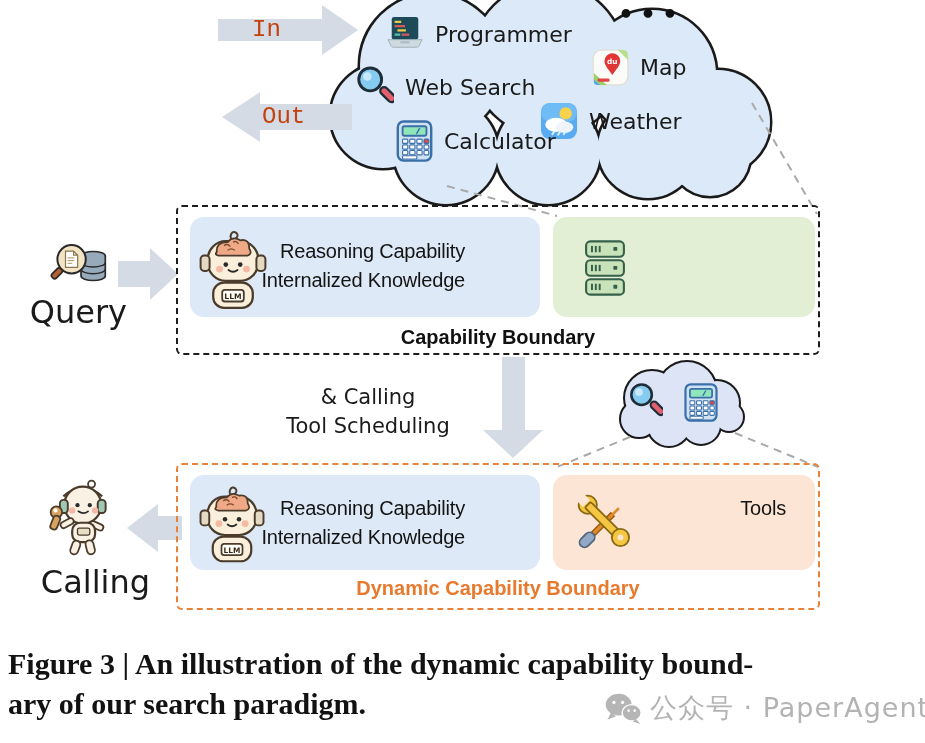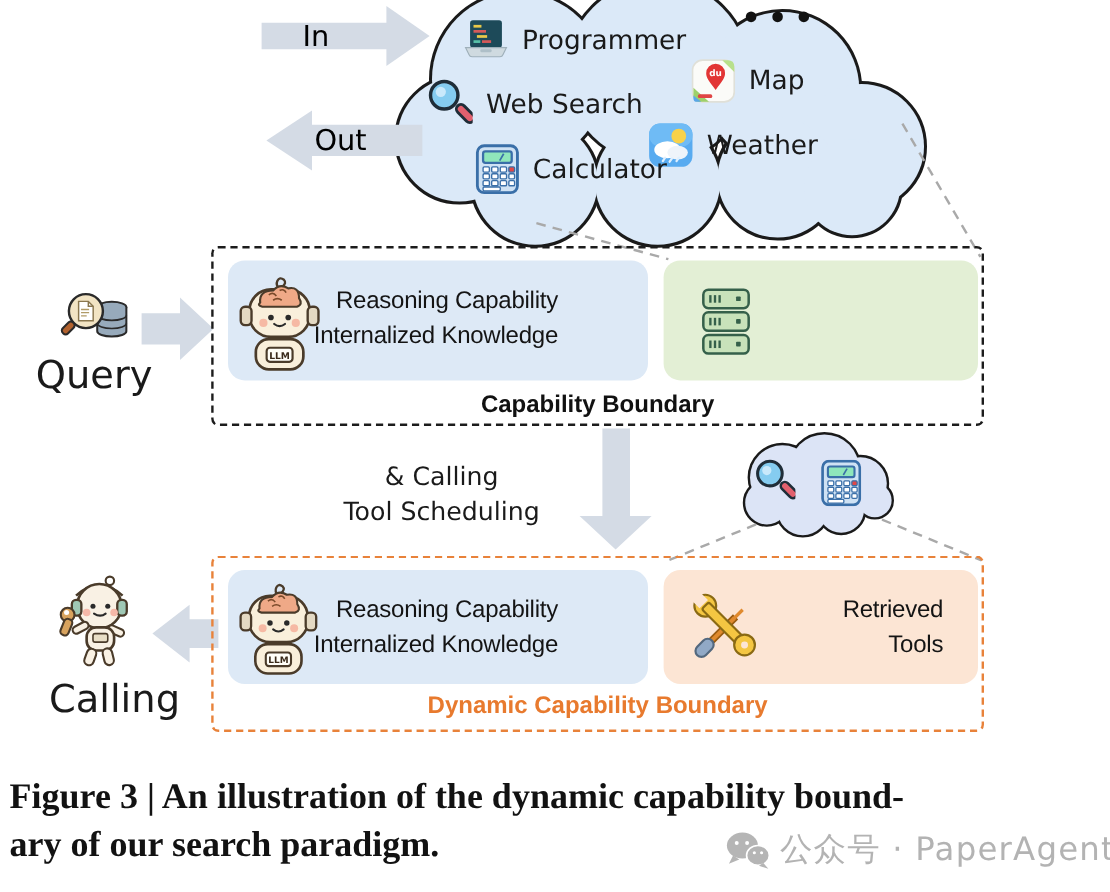--- a/index.html
+++ b/index.html
@@ -3,21 +3,21 @@
 <meta charset="utf-8">
 <style>
   html,body{margin:0;padding:0;background:#fff;}
   #fig{position:relative;width:925px;height:743px;background:#ffffff;overflow:hidden;
        font-family:"DejaVu Sans",sans-serif;color:#1a1a1a;}
   .abs{position:absolute;}
   svg{display:block;}
   
   .lbl{font-size:22px;color:#1a1a1a;white-space:nowrap;}
   .toolrow{display:flex;align-items:center;gap:11px;}
-  .arrowlbl{font-size:24px;color:#000000;}
+  .arrowlbl{font-size:24px;color:#c2410c;font-family:Liberation Mono, monospace;}
   
   .boundary{border:2.5px dashed #1c1c1c;border-radius:6px;box-sizing:border-box;}
   .boundary.orange{border-color:#e8823a;}
   .innerbox{border-radius:14px;box-sizing:border-box;}
   .box-blue{background:#dde9f6;}
   .box-green{background:#e3efd5;}
   .box-orange{background:#fce5d4;}
   .boxtext{font-family:"Liberation Sans","DejaVu Sans",sans-serif;font-size:20px;
            letter-spacing:-0.2px;line-height:29px;text-align:right;color:#141414;}
   .btitle{font-family:"Liberation Sans","DejaVu Sans",sans-serif;font-weight:bold;
@@ -235,21 +235,21 @@
     <span class="lbl">Programmer</span>
   </div>
 
   <div class="abs toolrow" style="left:354px;top:64px;">
     <svg width="40" height="46">
         <use href="#i-magnifier"></use>
       </svg>
     <span class="lbl">Web Search</span>
   </div>
 
-  <div class="abs toolrow" style="left:576px;top:49px;align-items:center;">
+  <div class="abs toolrow" style="left:592px;top:49px;align-items:center;">
     <svg width="37" height="37" viewBox="0 0 40 40">
       <rect x="1.2" y="1.2" width="37.6" height="37.6" rx="9" fill="#fbfbf8" stroke="#e0e0d8" stroke-width="1.5"></rect>
       <path d="M2 26 L16 38.8 H7 Q2 38.8 2 33 Z" fill="#9ed06a"></path>
       <path d="M2 33 L9 38.8 H5 Q2 38.8 2 35.5 Z" fill="#5aa7e8"></path>
       <path d="M28 1.2 L38.8 12 V7 Q38.8 1.2 33 1.2 Z" fill="#b8e08c"></path>
       <rect x="6" y="32" width="13" height="3.4" rx="1.5" fill="#e04545"></rect>
       <path d="M22 28 C16 20 13.5 17 13.5 13 A8.5 8.5 0 1 1 30.5 13 C30.5 17 28 20 22 28 Z" fill="#e23535"></path>
       <text x="22" y="15.8" text-anchor="middle" font-size="8" font-weight="bold" fill="#ffffff">du</text>
     </svg>
     <span class="lbl">Map</span>
@@ -338,21 +338,20 @@
   <div class="abs boxtext" style="left:245px;top:494px;width:220px;">
     <div>Reasoning Capability</div>
     <div>Internalized Knowledge</div>
   </div>
 
   <div class="abs innerbox box-orange" style="left:553px;top:475px;width:262px;height:95px;"></div>
   <svg class="abs" style="left:575px;top:492px;" width="60" height="60">
       <use href="#i-tools"></use>
     </svg>
   <div class="abs boxtext" style="left:636px;top:494px;width:150px;">
-    <div>Retrieved</div>
     <div>Tools</div>
   </div>
 
   <div class="abs btitle orange" style="left:176px;top:577px;width:644px;">Dynamic Capability Boundary</div>
 
   <svg class="abs" style="left:38px;top:477px;" width="86" height="88" viewBox="0 0 96 100">
     <circle cx="60" cy="8" r="4" fill="none" stroke="#4a3b2a" stroke-width="2"></circle>
     <path d="M58 11 L53 18" stroke="#4a3b2a" stroke-width="2"></path>
     <path d="M28 22 Q50 2 72 22" fill="none" stroke="#4a3b2a" stroke-width="2.5"></path>
     <circle cx="50" cy="32" r="21" fill="#f9f1e4" stroke="#4a3b2a" stroke-width="2.5"></circle>

